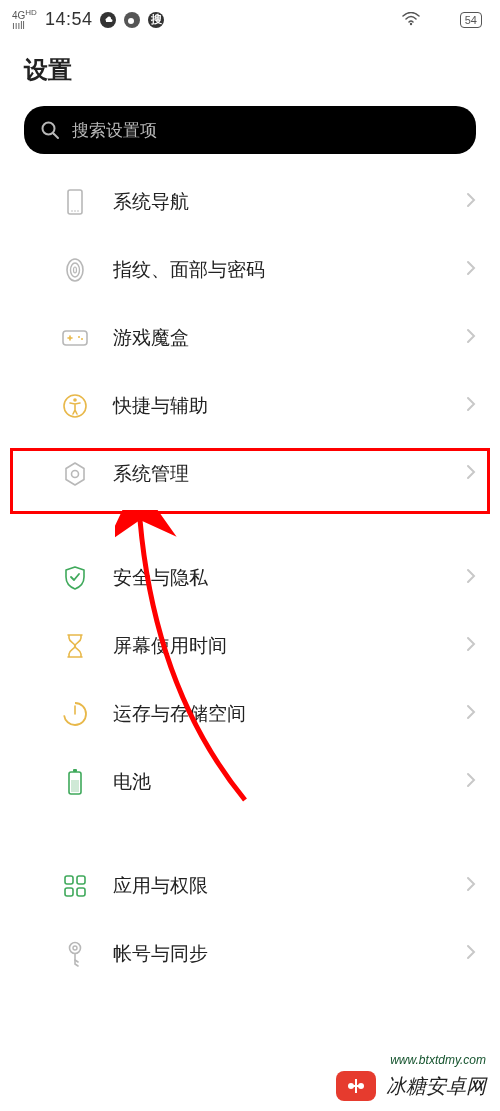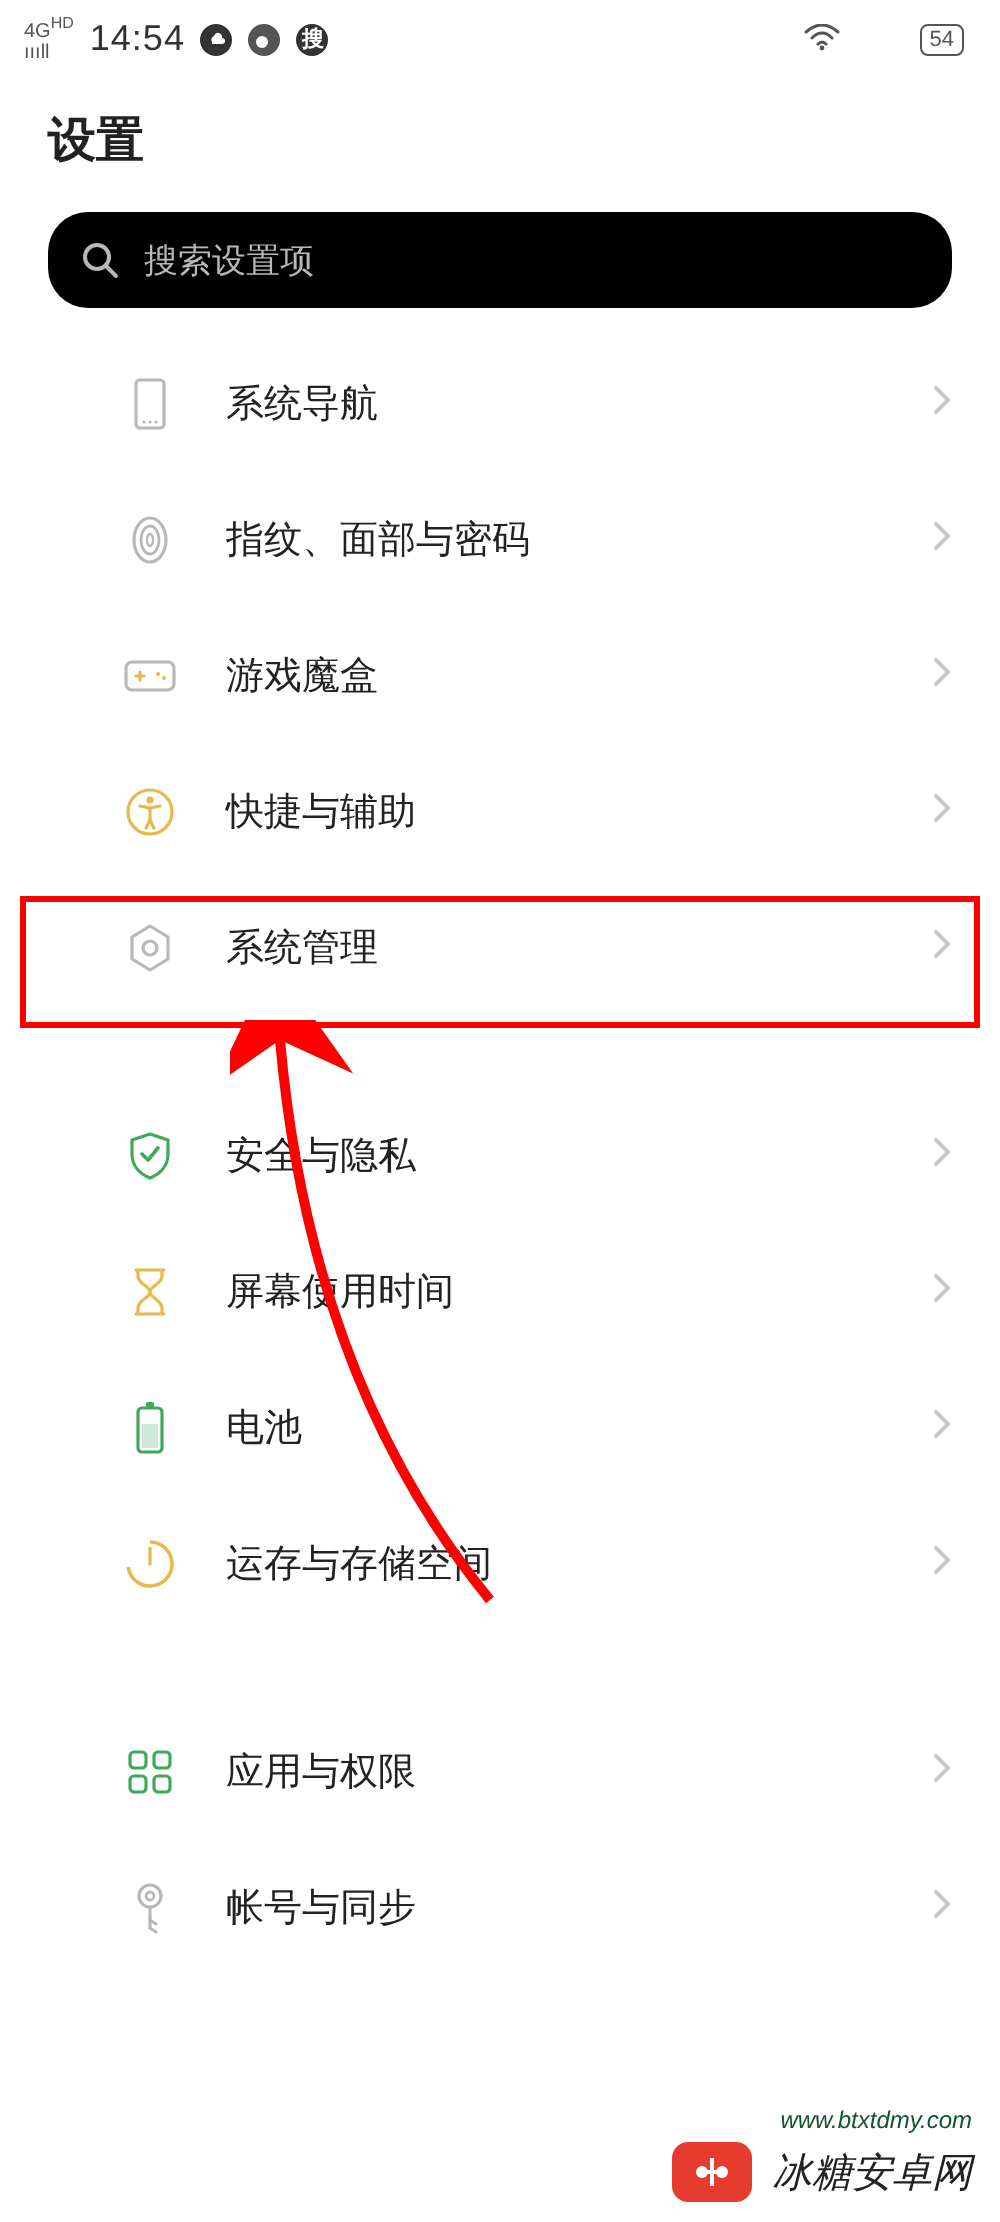--- a/index.html
+++ b/index.html
@@ -302,42 +302,42 @@
     <span class="label">屏幕使用时间</span>
     <span class="chev">
       <svg width="10" height="16" viewBox="0 0 10 16">
           <path d="M2 2l6 6-6 6" stroke="#c8c8c8" stroke-width="2" fill="none" stroke-linecap="round"></path>
         </svg>
     </span>
   </div>
 
   <div class="item">
     <span class="ico">
+      <svg width="26" height="26" viewBox="0 0 26 26">
+          <circle cx="13" cy="13" r="11" stroke="#e8b84a" stroke-width="1.8" fill="none" stroke-dasharray="50 20" transform="rotate(-90 13 13)"></circle>
+          <path d="M13 13V5" stroke="#e8b84a" stroke-width="1.6" stroke-linecap="round"></path>
+        </svg>
+    </span>
+    <span class="label">运存与存储空间</span>
+    <span class="chev">
+      <svg width="10" height="16" viewBox="0 0 10 16">
+          <path d="M2 2l6 6-6 6" stroke="#c8c8c8" stroke-width="2" fill="none" stroke-linecap="round"></path>
+        </svg>
+    </span>
+  </div>
+
+  <div class="item">
+    <span class="ico">
       <svg width="18" height="28" viewBox="0 0 18 28">
           <rect x="3" y="4" width="12" height="22" rx="2" stroke="#3fa95b" stroke-width="1.6" fill="none"></rect>
           <rect x="7" y="1" width="4" height="3" rx="1" fill="#3fa95b"></rect>
           <rect x="5" y="12" width="8" height="12" fill="#3fa95b" opacity="0.25"></rect>
         </svg>
     </span>
     <span class="label">电池</span>
-    <span class="chev">
-      <svg width="10" height="16" viewBox="0 0 10 16">
-          <path d="M2 2l6 6-6 6" stroke="#c8c8c8" stroke-width="2" fill="none" stroke-linecap="round"></path>
-        </svg>
-    </span>
-  </div>
-
-  <div class="item">
-    <span class="ico">
-      <svg width="26" height="26" viewBox="0 0 26 26">
-          <circle cx="13" cy="13" r="11" stroke="#e8b84a" stroke-width="1.8" fill="none" stroke-dasharray="50 20" transform="rotate(-90 13 13)"></circle>
-          <path d="M13 13V5" stroke="#e8b84a" stroke-width="1.6" stroke-linecap="round"></path>
-        </svg>
-    </span>
-    <span class="label">运存与存储空间</span>
     <span class="chev">
       <svg width="10" height="16" viewBox="0 0 10 16">
           <path d="M2 2l6 6-6 6" stroke="#c8c8c8" stroke-width="2" fill="none" stroke-linecap="round"></path>
         </svg>
     </span>
   </div>
 
   <div class="group-gap"></div>
 
   <div class="item">

